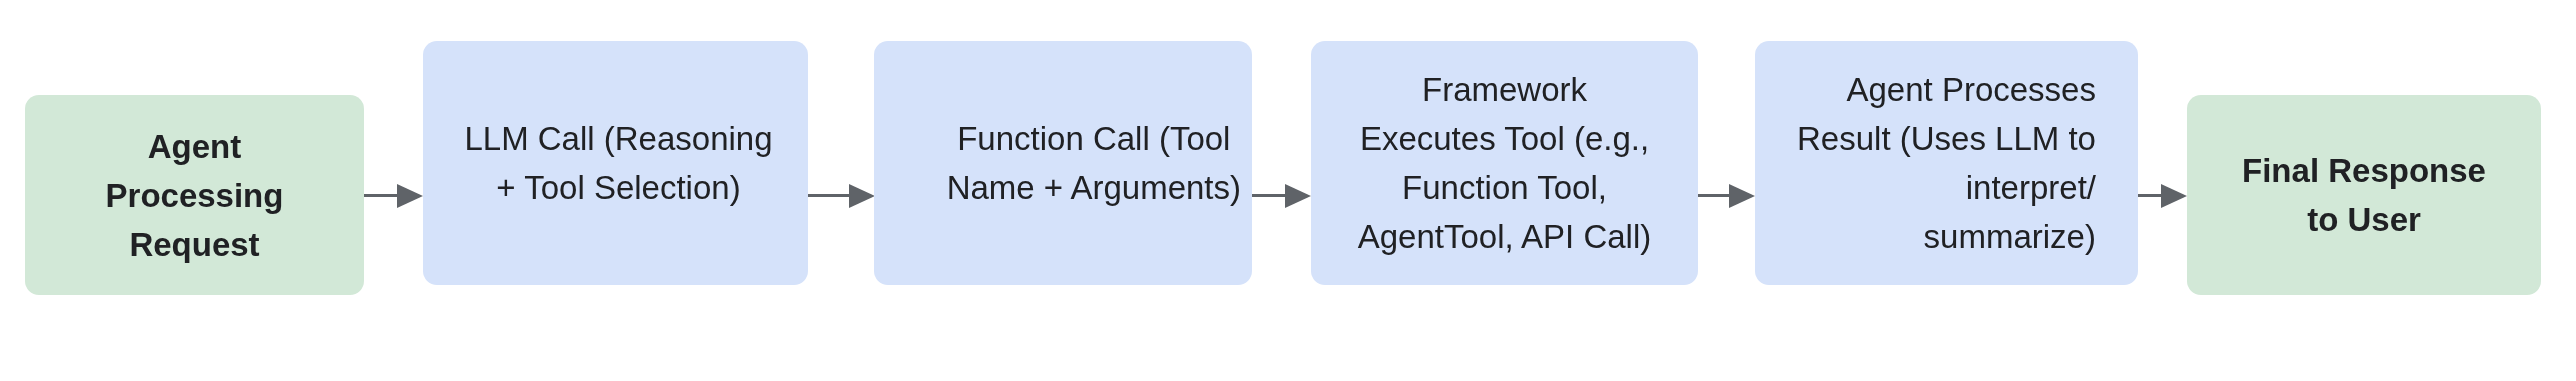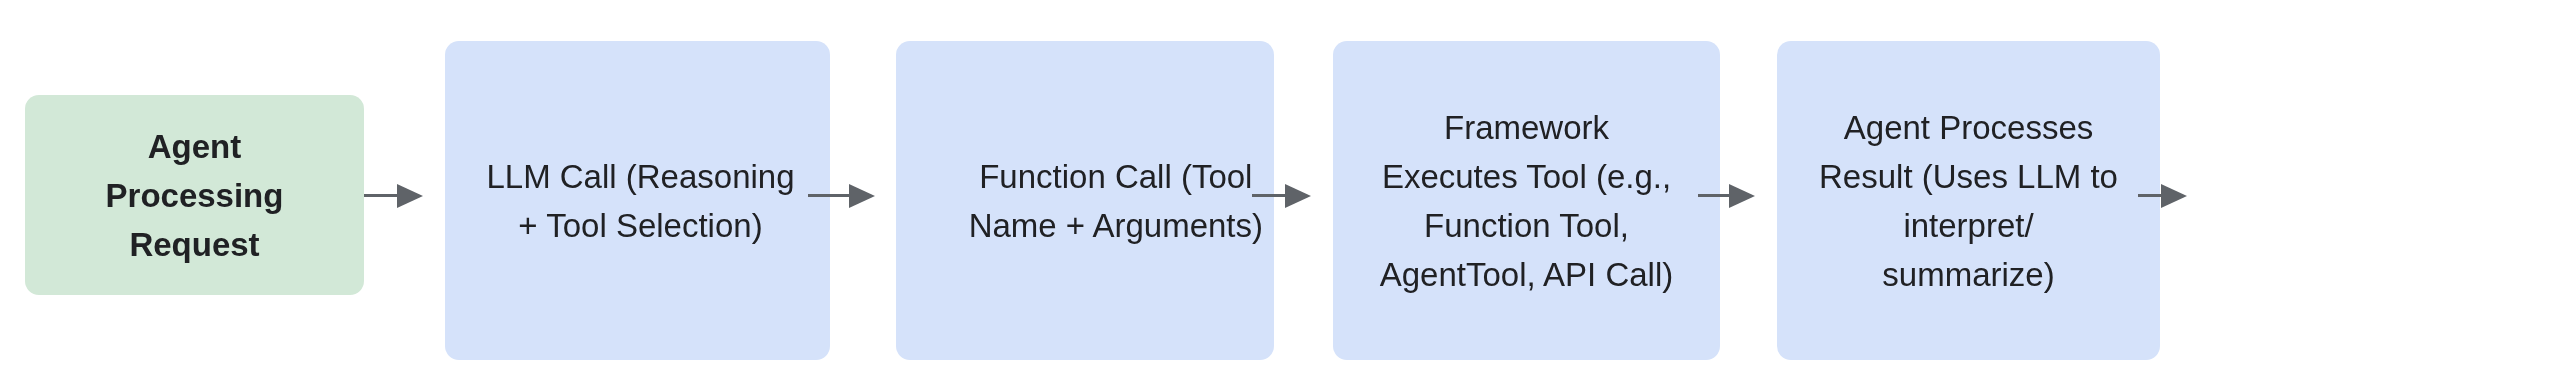--- a/index.html
+++ b/index.html
@@ -26,22 +26,21 @@
     padding: 0 11px;
   }
   .node.terminal {
     background: var(--terminal-fill, #d2e8d7);
     top: 95px;
     height: 200px;
   }
   .node.process {
     background: var(--process-fill, #d5e2fa);
     top: 41px;
-    height: 319px;
-    margin-left: 22px;
+    height: 244px;
   }
   .label {
     white-space: pre-line;
     font-size: 33px;
     line-height: 49px;
     color: var(--text, #202124);
     font-weight: 400;
   }
   .node.terminal .label {
     font-weight: 700;
@@ -64,21 +63,21 @@
     border-top: 12.5px solid transparent;
     border-bottom: 12.5px solid transparent;
     border-left: 26px solid var(--arrow, #5f6368);
   }
 
   
   .n0 { left: 25px;   width: 339px; }
   .n1 { left: 423px;  width: 385px; padding-left: 17px; }
   .n2 { left: 874px; width: 378px; justify-content: flex-end; }
   .n3 { left: 1311px; width: 387px; }
-  .n4 { left: 1755px; width: 383px; }
+  .n4 { left: 1755px; width: 383px; text-align: right; }
   .n5 { left: 2187px; width: 354px; }
 
   
   .a0 { left: 364px;  width: 59px; }
   .a1 { left: 808px; width: 67px; }
   .a2 { left: 1252px; width: 59px; }
   .a3 { left: 1698px; width: 57px; }
   .a4 { left: 2138px; width: 49px; }
 </style>
 </head>
@@ -134,15 +133,19 @@
 Result (Uses LLM to
 interpret/
 summarize)</span>
   </div>
 
   <div class="arrow a4">
     <span class="arrow-line"></span>
     <span class="arrow-head"></span>
   </div>
 
+  <div class="node terminal n5">
+    <span class="label">Final Response
+to User</span>
+  </div>
 
 </div>
 
 
 </body></html>

